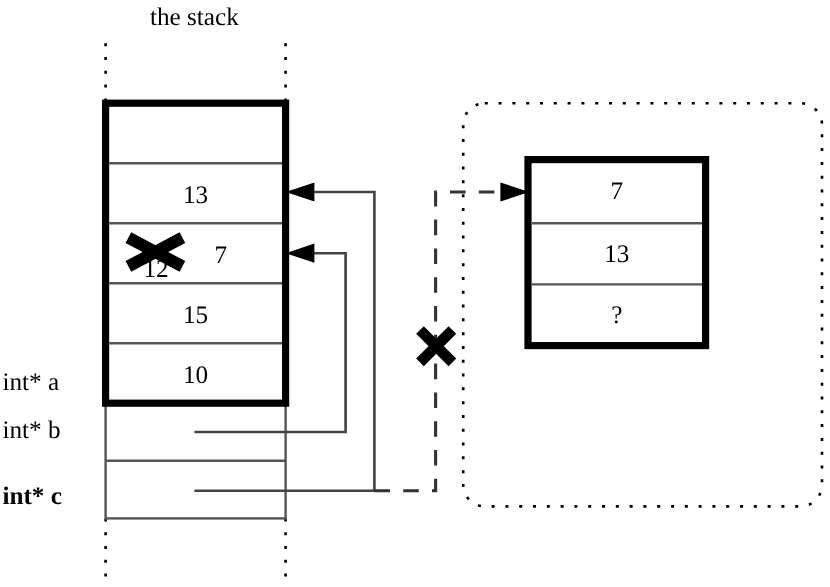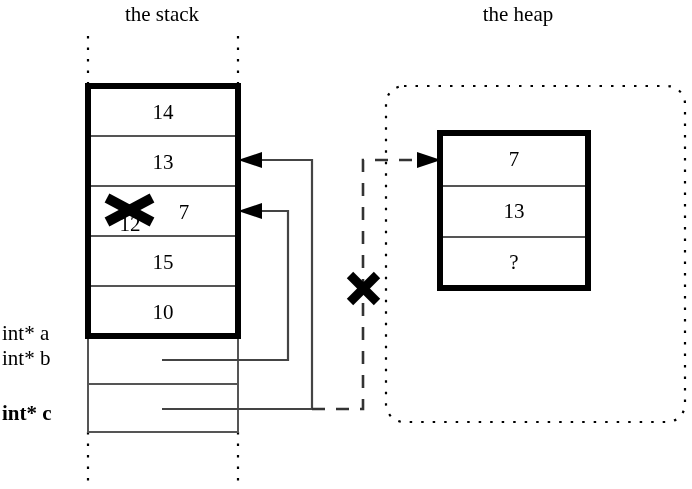--- a/index.html
+++ b/index.html
@@ -47,21 +47,20 @@
     white-space: nowrap;
     text-align: left;
   }
 </style>
 </head>
 <body>
 
 <div id="canvas">
 
   <div class="title" id="title-stack">the stack</div>
-  <div class="title" id="title-heap">the heap</div>
 
   <svg class="layer" viewBox="0 0 692 489">
 
     <line x1="88" y1="36" x2="88" y2="86" stroke="#000" stroke-width="2.2" stroke-dasharray="2.5 9" stroke-linecap="butt"></line>
     <line x1="238" y1="36" x2="238" y2="86" stroke="#000" stroke-width="2.2" stroke-dasharray="2.5 9" stroke-linecap="butt"></line>
 
     <line x1="88" y1="432" x2="88" y2="484" stroke="#000" stroke-width="2.2" stroke-dasharray="2.5 9" stroke-linecap="butt"></line>
     <line x1="238" y1="432" x2="238" y2="484" stroke="#000" stroke-width="2.2" stroke-dasharray="2.5 9" stroke-linecap="butt"></line>
 
     <rect x="88" y="336" width="150" height="96" fill="none" stroke="#555" stroke-width="2"></rect>
@@ -94,32 +93,31 @@
     <line x1="443" y1="186" x2="585" y2="186" stroke="#555" stroke-width="2"></line>
     <line x1="443" y1="237" x2="585" y2="237" stroke="#555" stroke-width="2"></line>
 
     <g>
       <line x1="107" y1="198" x2="152" y2="222" stroke="#000" stroke-width="10" stroke-linecap="butt"></line>
       <line x1="152" y1="198" x2="107" y2="222" stroke="#000" stroke-width="10" stroke-linecap="butt"></line>
     </g>
 
   </svg>
 
-  <div class="cellval" style="left:88px; top:102px; width:150px;">14</div>
 
   <div class="cellval" style="left:88px; top:152px; width:150px;">13</div>
 
   <div class="cellval" style="left:98px; top:214px; width:64px;">12</div>
   <div class="cellval" style="left:162px; top:202px; width:44px;">7</div>
 
   <div class="cellval" style="left:88px; top:252px; width:150px;">15</div>
 
   <div class="cellval" style="left:88px; top:302px; width:150px;text-align:center;">10</div>
 
-  <div class="varlabel" style="left:2px; top:323px;">int* a</div>
+  <div class="varlabel" style="left:2px; top:308px;">int* a</div>
   <div class="varlabel" style="left:2px; top:348px;">int* b</div>
   <div class="varlabel" style="left:2px; top:403px;font-weight:bold;">int* c</div>
 
   <div class="cellval" style="left:440px; top:149px; width:148px;">7</div>
   <div class="cellval" style="left:440px; top:201px; width:148px;">13</div>
   <div class="cellval" style="left:440px; top:252px; width:148px;">?</div>
 
 </div>
 
 </body></html>

